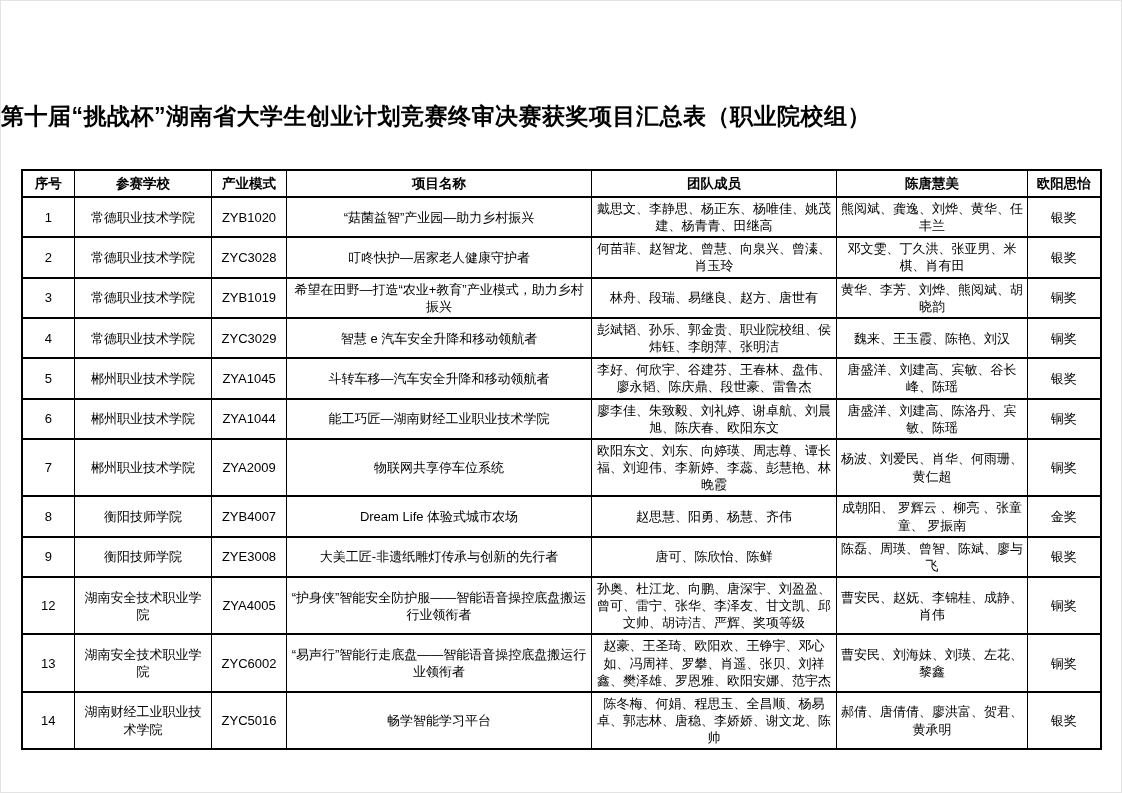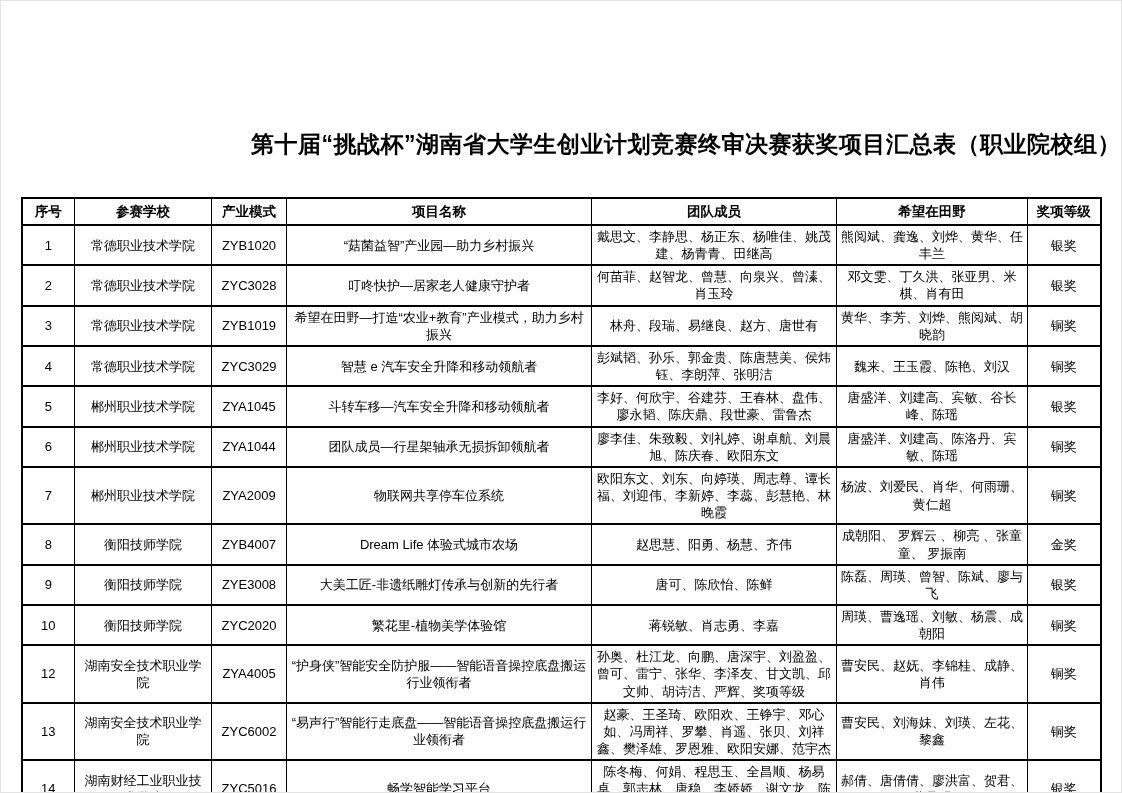--- a/index.html
+++ b/index.html
@@ -11,25 +11,24 @@
   .page {
     width: 1122px;
     height: 793px;
     background: #ffffff;
     border: 1px solid #e3e3e3;
     position: relative;
     overflow: hidden;
   }
   .title {
     padding-top: 100px;
-    text-align: right;
+    text-align: left;
     font-size: 23px;
     font-weight: bold;
     letter-spacing: 0.5px;
-    margin-top: 28px;
   }
   .awards {
     width: 1079px;
     margin: 37px auto 0 auto;
     border-collapse: collapse;
     table-layout: fixed;
     border: 2px solid #000;
   }
   .awards th, .awards td {
     border: 1px solid #000;
@@ -66,22 +65,22 @@
       <col style="width:191px">
       <col style="width:73px">
     </colgroup>
     <thead>
       <tr>
         <th>序号</th>
         <th>参赛学校</th>
         <th>产业模式</th>
         <th>项目名称</th>
         <th>团队成员</th>
-        <th>希望在田野</th>
-        <th>奖项等级</th>
+        <th>陈唐慧美</th>
+        <th>欧阳思怡</th>
       </tr>
     </thead>
     <tbody>
         <tr>
           <td>1</td>
           <td>常德职业技术学院</td>
           <td>ZYB1020</td>
           <td>“菇菌益智”产业园—助力乡村振兴</td>
           <td>戴思文、李静思、杨正东、杨唯佳、姚茂建、杨青青、田继高</td>
           <td>熊阅斌、龚逸、刘烨、黄华、任丰兰</td>
@@ -103,38 +102,38 @@
           <td>希望在田野—打造“农业+教育”产业模式，助力乡村振兴</td>
           <td>林舟、段瑞、易继良、赵方、唐世有</td>
           <td>黄华、李芳、刘烨、熊阅斌、胡晓韵</td>
           <td>铜奖</td>
         </tr>
         <tr>
           <td>4</td>
           <td>常德职业技术学院</td>
           <td>ZYC3029</td>
           <td>智慧 e 汽车安全升降和移动领航者</td>
-          <td>彭斌韬、孙乐、郭金贵、陈唐慧美、侯炜钰、李朗萍、张明洁</td>
+          <td>彭斌韬、孙乐、郭金贵、职业院校组、侯炜钰、李朗萍、张明洁</td>
           <td>魏来、王玉霞、陈艳、刘汉</td>
           <td>铜奖</td>
         </tr>
         <tr>
           <td>5</td>
           <td>郴州职业技术学院</td>
           <td>ZYA1045</td>
           <td>斗转车移—汽车安全升降和移动领航者</td>
           <td>李好、何欣宇、谷建芬、王春林、盘伟、廖永韬、陈庆鼎、段世豪、雷鲁杰</td>
           <td>唐盛洋、刘建高、宾敏、谷长峰、陈瑶</td>
           <td>银奖</td>
         </tr>
         <tr>
           <td>6</td>
           <td>郴州职业技术学院</td>
           <td>ZYA1044</td>
-          <td>团队成员—行星架轴承无损拆卸领航者</td>
+          <td>能工巧匠—湖南财经工业职业技术学院</td>
           <td>廖李佳、朱致毅、刘礼婷、谢卓航、刘晨旭、陈庆春、欧阳东文</td>
           <td>唐盛洋、刘建高、陈洛丹、宾敏、陈瑶</td>
           <td>铜奖</td>
         </tr>
         <tr>
           <td>7</td>
           <td>郴州职业技术学院</td>
           <td>ZYA2009</td>
           <td>物联网共享停车位系统</td>
           <td>欧阳东文、刘东、向婷瑛、周志尊、谭长福、刘迎伟、李新婷、李蕊、彭慧艳、林晚霞</td>
@@ -151,29 +150,20 @@
           <td>金奖</td>
         </tr>
         <tr>
           <td>9</td>
           <td>衡阳技师学院</td>
           <td>ZYE3008</td>
           <td>大美工匠-非遗纸雕灯传承与创新的先行者</td>
           <td>唐可、陈欣怡、陈鲜</td>
           <td>陈磊、周瑛、曾智、陈斌、廖与飞</td>
           <td>银奖</td>
-        </tr>
-        <tr>
-          <td>10</td>
-          <td>衡阳技师学院</td>
-          <td>ZYC2020</td>
-          <td>繁花里-植物美学体验馆</td>
-          <td>蒋锐敏、肖志勇、李嘉</td>
-          <td>周瑛、曹逸瑶、刘敏、杨震、成朝阳</td>
-          <td>铜奖</td>
         </tr>
         <tr>
           <td>12</td>
           <td>湖南安全技术职业学院</td>
           <td>ZYA4005</td>
           <td>“护身侠”智能安全防护服——智能语音操控底盘搬运行业领衔者</td>
           <td>孙奥、杜江龙、向鹏、唐深宇、刘盈盈、曾可、雷宁、张华、李泽友、甘文凯、邱文帅、胡诗洁、严辉、奖项等级</td>
           <td>曹安民、赵妩、李锦桂、成静、肖伟</td>
           <td>铜奖</td>
         </tr>

